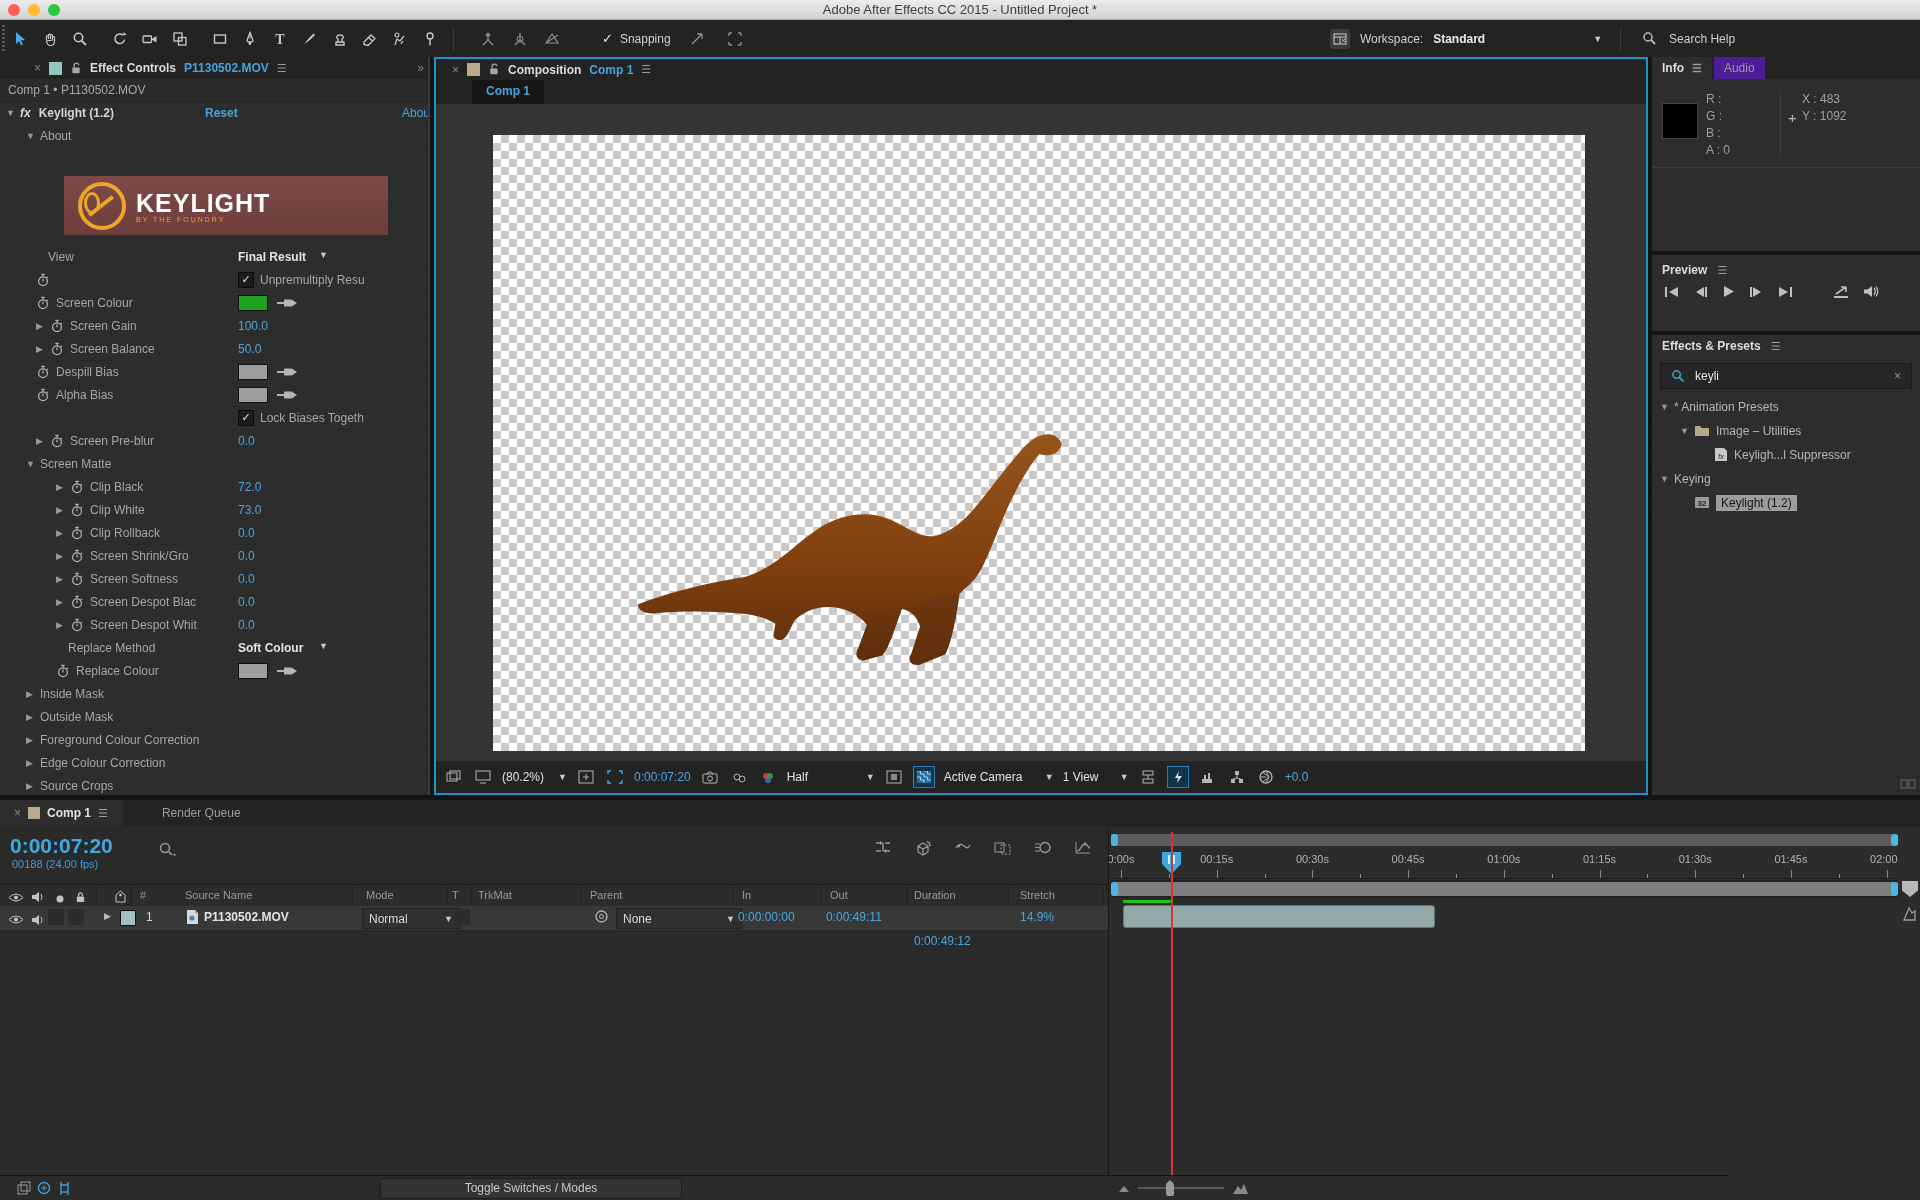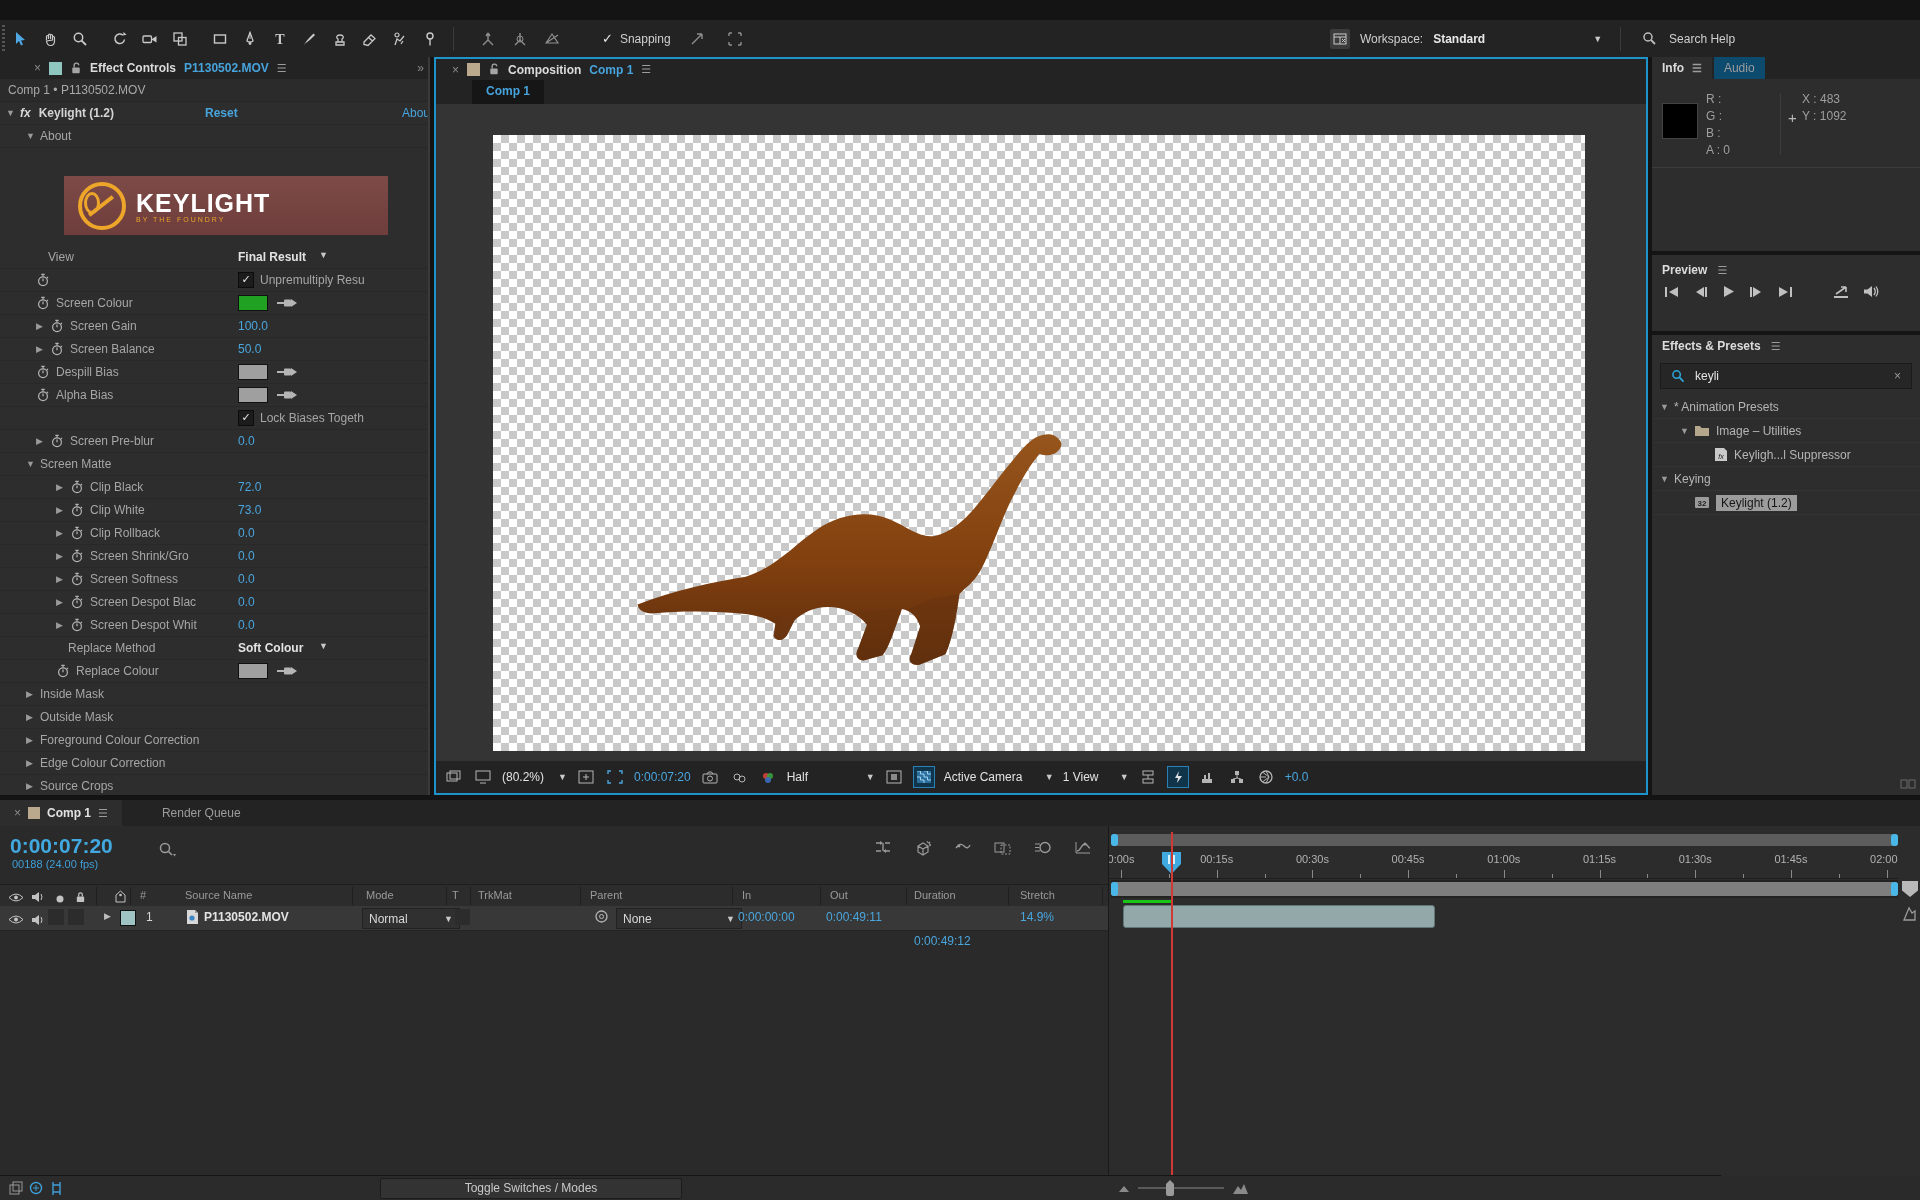--- a/index.html
+++ b/index.html
@@ -67,21 +67,21 @@
                gap:9px;padding-left:8px;color:#c6c6c6;}
   .cs-ic{display:flex;align-items:center;justify-content:center;width:20px;height:20px;}
   .cs-dd{display:flex;align-items:center;gap:14px;color:#e2e2e2;}
   .dar{color:#c9c9c9;font-size:9px;}
   .cs-active{background:#10344a;border:1px solid #2a80b4;}
 
   
   .rpanel{left:1652px;width:268px;overflow:hidden;}
   .rtab{padding:4px 10px;height:15px;}
   .rtab.on{background:#2d2d2d;color:#dcdcdc;font-weight:bold;}
-  .rtab.off{background:#0c4a6e;color:#9c9c9c;}
+  .rtab.off{background:#4c1d95;color:#9c9c9c;}
   #info-body{position:relative;height:172px;background:#2d2d2d;color:#9f9f9f;}
   #ep-search{margin:6px 8px;height:24px;background:#262626;border:1px solid #1b1b1b;
              display:flex;align-items:center;color:#e6e6e6;}
   .ep-row{height:23px;display:flex;align-items:center;border-bottom:1px solid #333;}
   .ep-sel{background:#9c9c9c;color:#161616;padding:1px 5px;}
   .transport{display:flex;align-items:center;gap:14px;padding:8px 12px;}
 
   
   #timeline{left:0;top:800px;width:1920px;height:400px;background:#2a2a2a;}
   #tl-tabs{height:26px;background:#232323;display:flex;align-items:center;}
@@ -107,30 +107,36 @@
   #workarea{position:absolute;left:2px;right:22px;top:54px;height:18px;background:#222;}
   #wabar{position:absolute;left:0;right:0;top:2px;height:14px;background:#7e7e7e;border-radius:3px;}
   #renderbar{position:absolute;left:14px;width:48px;top:74px;height:3px;background:#17c417;}
   #layerbar{position:absolute;left:14px;width:312px;top:79px;height:23px;background:#93a8a9;
             border:1px solid #5f7778;border-radius:3px;box-sizing:border-box;}
   #cti{position:absolute;top:6px;bottom:0;left:62px;width:2px;background:#d03a34;}
   #playhead{position:absolute;left:53px;top:26px;width:19px;height:22px;background:#3fa9e0;
             clip-path:polygon(0 0,100% 0,100% 55%,50% 100%,0 55%);}
   #playhead:before{content:"";position:absolute;left:6px;top:3px;width:2px;height:9px;background:#d7f2ff;box-shadow:5px 0 #d7f2ff;}
   #tl-bottom{position:absolute;left:0;bottom:0;width:1721px;height:24px;background:#2b2b2b;
-             border-top:1px solid #151515;display:flex;align-items:center;}
+             border-top:1px solid #151515;display:flex;align-items:center;padding-left:8px;}
   #toggle-btn{position:absolute;left:380px;width:300px;top:2px;height:19px;background:#333;
               border:1px solid #1c1c1c;border-radius:2px;color:#c9c9c9;text-align:center;line-height:19px;}
   .tl-opt-icons{position:absolute;right:828px;top:40px;display:flex;gap:22px;}
 </style>
 </head>
 <body>
 
 <div id="app">
 
+  <div id="titlebar" class="abs">
+    <span class="light" style="background:#ff5f57;"></span>
+    <span class="light" style="background:#febc2e;"></span>
+    <span class="light" style="background:#28c840;"></span>
+    <span id="win-title">Adobe After Effects CC 2015 - Untitled Project *</span>
+  </div>
 
   <div id="toolbar" class="abs">
     <div class="grip"></div>
     <div id="tool-strip" class="row">
         <div class="tool">
           <svg width="16" height="16" viewBox="0 0 16 16">
             <path d="M4 1 L4 13 L7 10 L9 14.5 L11 13.5 L9 9.5 L13 9 Z" fill="#4fa7e3"></path>
           </svg>
         </div>
         <div class="tool">

